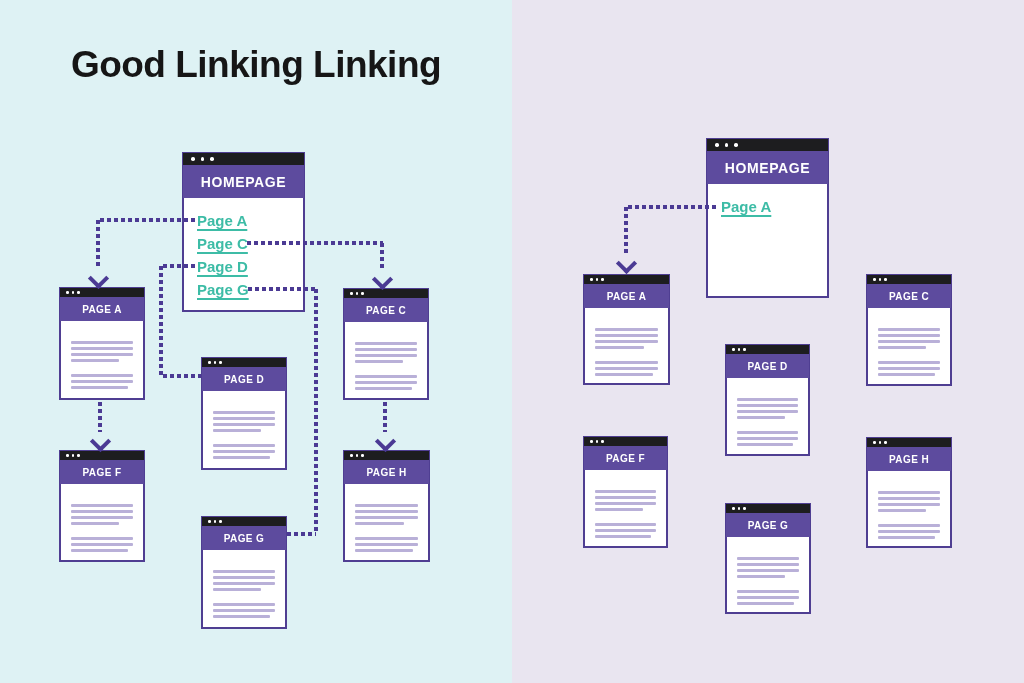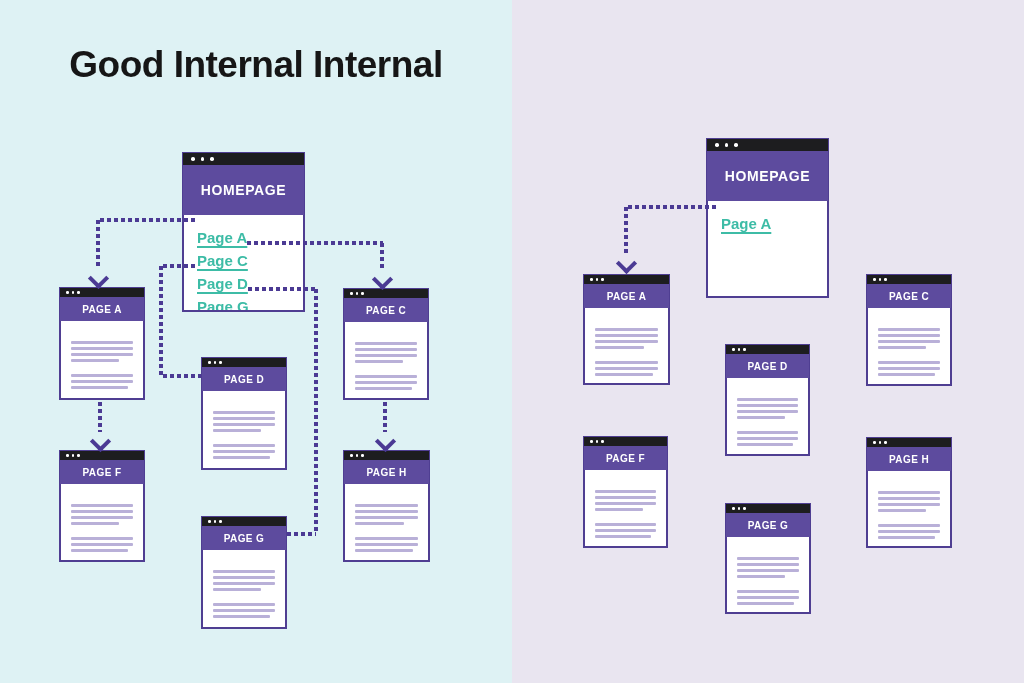--- a/index.html
+++ b/index.html
@@ -14,21 +14,21 @@
     box-sizing:border-box;display:flex;flex-direction:column;}
   .win .bar{background:var(--bar);display:flex;align-items:center;
     padding-left:6px;flex:0 0 auto;margin:-1px -1px 0 -1px;}
   .win .bar .dot{border-radius:50%;background:#fff;margin-right:3px;}
   .win.homepage .bar{height:12px;}
   .win.homepage .bar .dot{width:3.5px;height:3.5px;margin-right:4px;margin-left:2px;}
   .win.page .bar{height:9px;}
   .win.page .bar .dot{width:2.5px;height:2.5px;}
   .win .header{background:var(--purple);color:#fff;display:flex;align-items:center;
     justify-content:center;font-weight:700;flex:0 0 auto;margin:0 -1px;}
-  .win.homepage .header{height:50px;font-size:14px;letter-spacing:0.6px;}
+  .win.homepage .header{height:33px;font-size:14px;letter-spacing:0.6px;}
   .win.page .header{height:24px;font-size:10px;letter-spacing:0.4px;}
   .win .body{flex:1 1 auto;background:#fff;overflow:hidden;}
   .links{list-style:none;margin:0;padding:11px 0 0 13px;}
   .links li{height:23px;display:flex;align-items:center;}
   .links a{color:var(--teal);font-size:15px;font-weight:600;
     text-decoration:underline;text-decoration-thickness:2px;text-underline-offset:3px;}
   .lines{padding:20px 10px 0 10px;}
   .tline{height:3px;background:var(--body-line);border-radius:1px;margin-bottom:3px;}
   .tline.gap{background:transparent;height:6px;}
   .dot-h{position:absolute;height:4px;
@@ -37,21 +37,21 @@
     background-image:repeating-linear-gradient(180deg,var(--dotline) 0 4px,transparent 4px 7px);}
   .arrow-down{position:absolute;width:11px;height:11px;
     border-right:4px solid var(--dotline);border-bottom:4px solid var(--dotline);
     transform:rotate(45deg);}
 </style>
 </head>
 <body>
 
 <div class="canvas">
   <div class="panel good">
-    <div class="panel-title">Good Internal Internal</div>
+    <div class="panel-title">Good Linking Linking</div>
   </div>
   <div class="panel bad">
     
   </div>
   <div id="diagram">
       <div class="win homepage" style="left: 182px; top: 152px; width: 123px; height: 160px;">
     <div class="bar">
       <span class="dot"></span>
       <span class="dot"></span>
       <span class="dot"></span>

